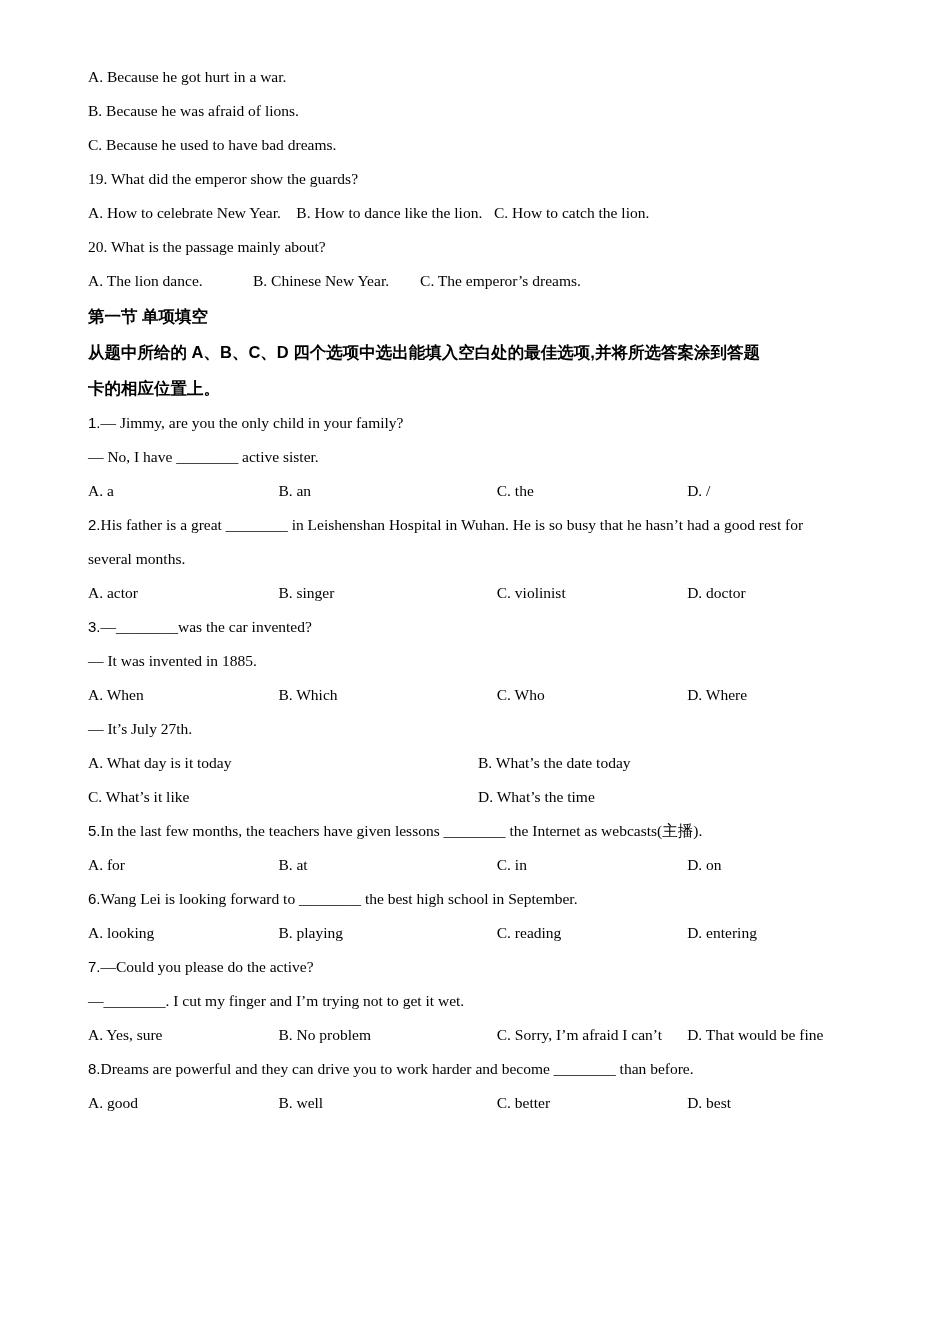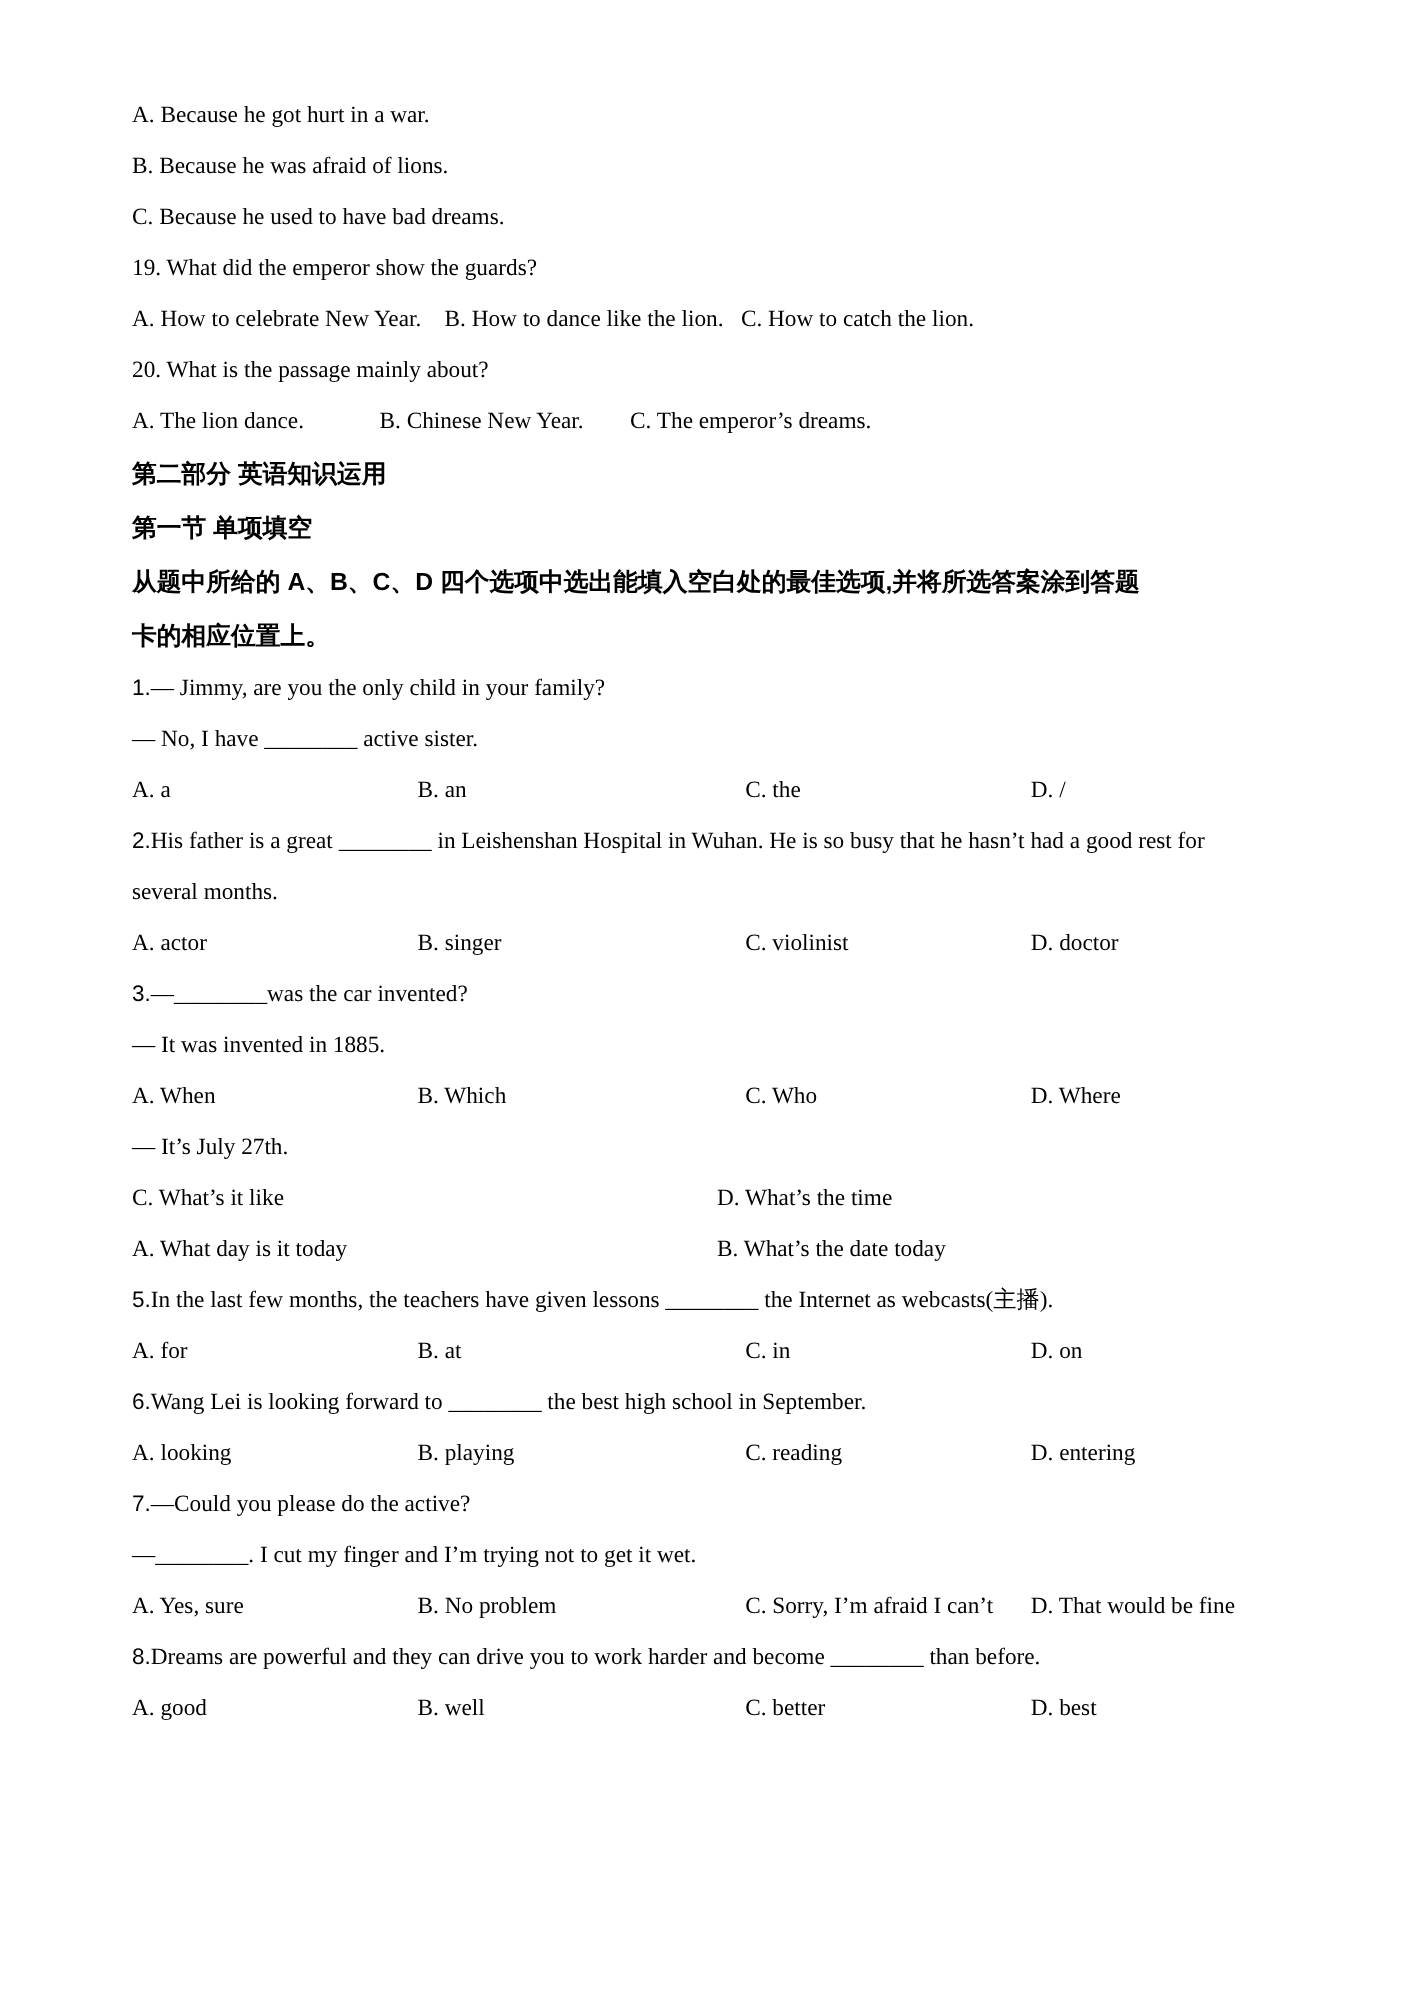--- a/index.html
+++ b/index.html
@@ -68,21 +68,20 @@
 <div class="page">
 
   <div class="line">A. Because he got hurt in a war.</div>
   <div class="line">B. Because he was afraid of lions.</div>
   <div class="line">C. Because he used to have bad dreams.</div>
   <div class="line">19. What did the emperor show the guards?</div>
   <div class="line">A. How to celebrate New Year.    B. How to dance like the lion.   C. How to catch the lion.</div>
   <div class="line">20. What is the passage mainly about?</div>
   <div class="line">A. The lion dance.             B. Chinese New Year.        C. The emperor’s dreams.</div>
 
-  <div class="section-head">第二部分 英语知识运用</div>
   <div class="section-head">第一节 单项填空</div>
   <div class="instruction">从题中所给的 A、B、C、D 四个选项中选出能填入空白处的最佳选项,并将所选答案涂到答题</div>
   <div class="instruction">卡的相应位置上。</div>
 
   <div class="qline"><span class="num">1.</span><span>— Jimmy, are you the only child in your family?</span></div>
   <div class="qline">— No, I have ________ active sister.</div>
   <div class="opts four">
     <span class="c1">A. a</span>
     <span class="c2">B. an</span>
     <span class="c3">C. the</span>
@@ -102,26 +101,26 @@
   <div class="qline">— It was invented in 1885.</div>
   <div class="opts four">
     <span class="c1">A. When</span>
     <span class="c2">B. Which</span>
     <span class="c3">C. Who</span>
     <span class="c4">D. Where</span>
   </div>
 
   <div class="qline">— It’s July 27th.</div>
   <div class="opts two">
+    <span class="h1">A. What day is it today</span>
+    <span class="h2">B. What’s the date today</span>
+  </div>
+  <div class="opts two">
     <span class="h1">C. What’s it like</span>
     <span class="h2">D. What’s the time</span>
-  </div>
-  <div class="opts two">
-    <span class="h1">A. What day is it today</span>
-    <span class="h2">B. What’s the date today</span>
   </div>
 
   <div class="qline"><span class="num">5.</span><span>In the last few months, the teachers have given lessons ________ the Internet as webcasts(主播).</span></div>
   <div class="opts four">
     <span class="c1">A. for</span>
     <span class="c2">B. at</span>
     <span class="c3">C. in</span>
     <span class="c4">D. on</span>
   </div>
 

